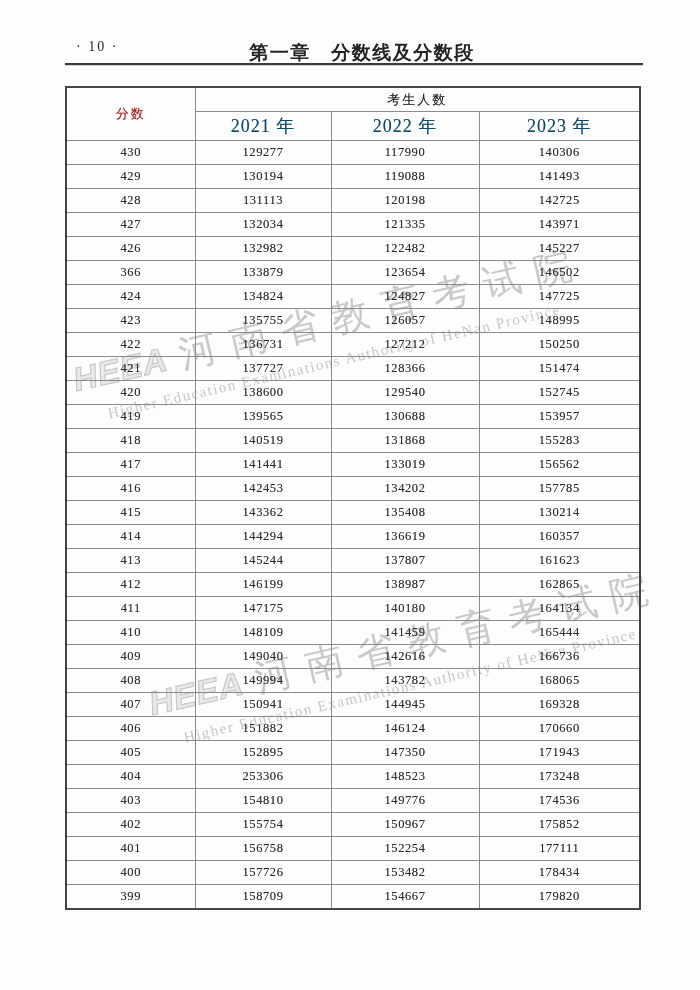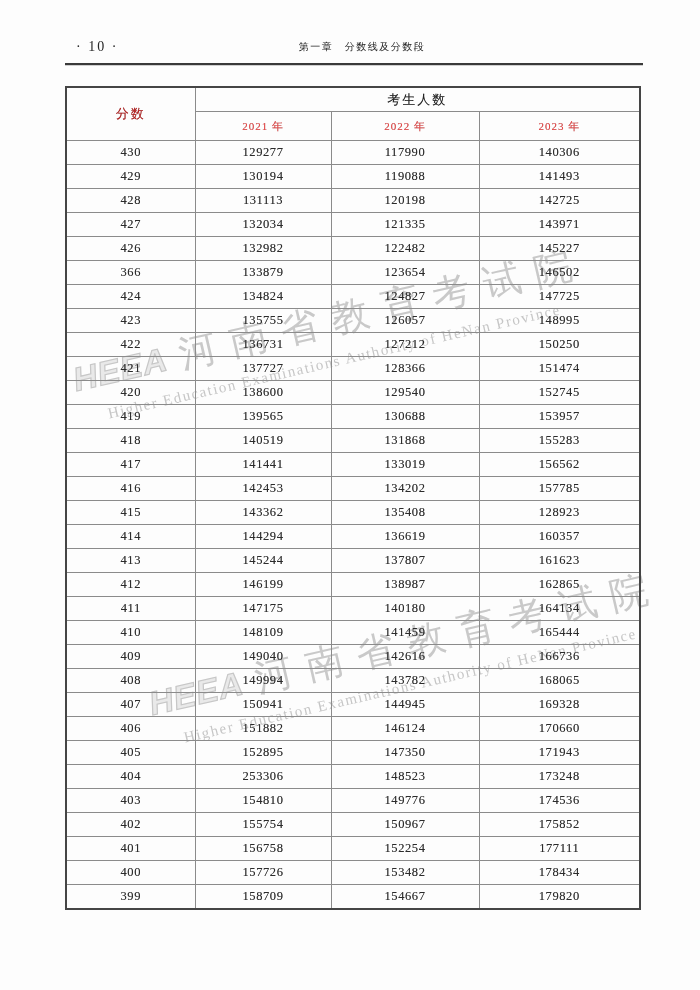--- a/index.html
+++ b/index.html
@@ -10,21 +10,21 @@
     color:#2b2b2b;
   }
   
   .page-number{
     position:absolute;left:76px;top:39px;
     font-size:14px;letter-spacing:2px;color:#262626;font-family:Liberation Serif, serif;
   }
   .chapter-title{
     position:absolute;left:0;right:0;top:40px;
     margin-left:24px;text-align:center;
-    font-size:10px;font-weight:normal;letter-spacing:1.5px;color:#242424;
+    font-size:19px;font-weight:bold;letter-spacing:1.5px;color:#242424;
   }
   .header-rule{
     position:absolute;left:65px;top:63px;width:578px;height:2px;
     background:#3a3a3a;border-bottom:1px solid #cfcfcf;
   }
   
   .watermark{
     position:absolute;z-index:0;white-space:nowrap;
     transform:rotate(-13deg);transform-origin:10px 50%;
     pointer-events:none;
@@ -57,21 +57,21 @@
   }
   table.score-table th, table.score-table td{
     border:1px solid #8b8b8b;
     text-align:center;vertical-align:middle;
     font-weight:normal;padding:0;
     background:transparent;
   }
   table.score-table{border:2px solid #454545;}
   th.group-th{height:23px;font-size:13px;letter-spacing:2px;color:#242424;}
   th.score-th{font-size:13px;letter-spacing:2px;color:#b91c1c;margin-top:14px;}
-  th.year-th{height:28px;font-size:11px;letter-spacing:1px;color:#ef4444;}
+  th.year-th{height:28px;font-size:18px;letter-spacing:1px;color:#0c4a6e;}
   table.score-table td{height:23px;font-size:12.5px;letter-spacing:0.6px;color:#2b2b2b;}
 </style>
 </head>
 <body>
 
 <div class="page-number">· 10 ·</div>
 <div class="chapter-title">第一章　分数线及分数段</div>
 <div class="header-rule"></div>
 
 <div class="watermark" id="watermark-1">
@@ -196,21 +196,21 @@
       <tr>
         <td>416</td>
         <td>142453</td>
         <td>134202</td>
         <td>157785</td>
       </tr>
       <tr>
         <td>415</td>
         <td>143362</td>
         <td>135408</td>
-        <td>128923</td>
+        <td>130214</td>
       </tr>
       <tr>
         <td>414</td>
         <td>144294</td>
         <td>136619</td>
         <td>160357</td>
       </tr>
       <tr>
         <td>413</td>
         <td>145244</td>

